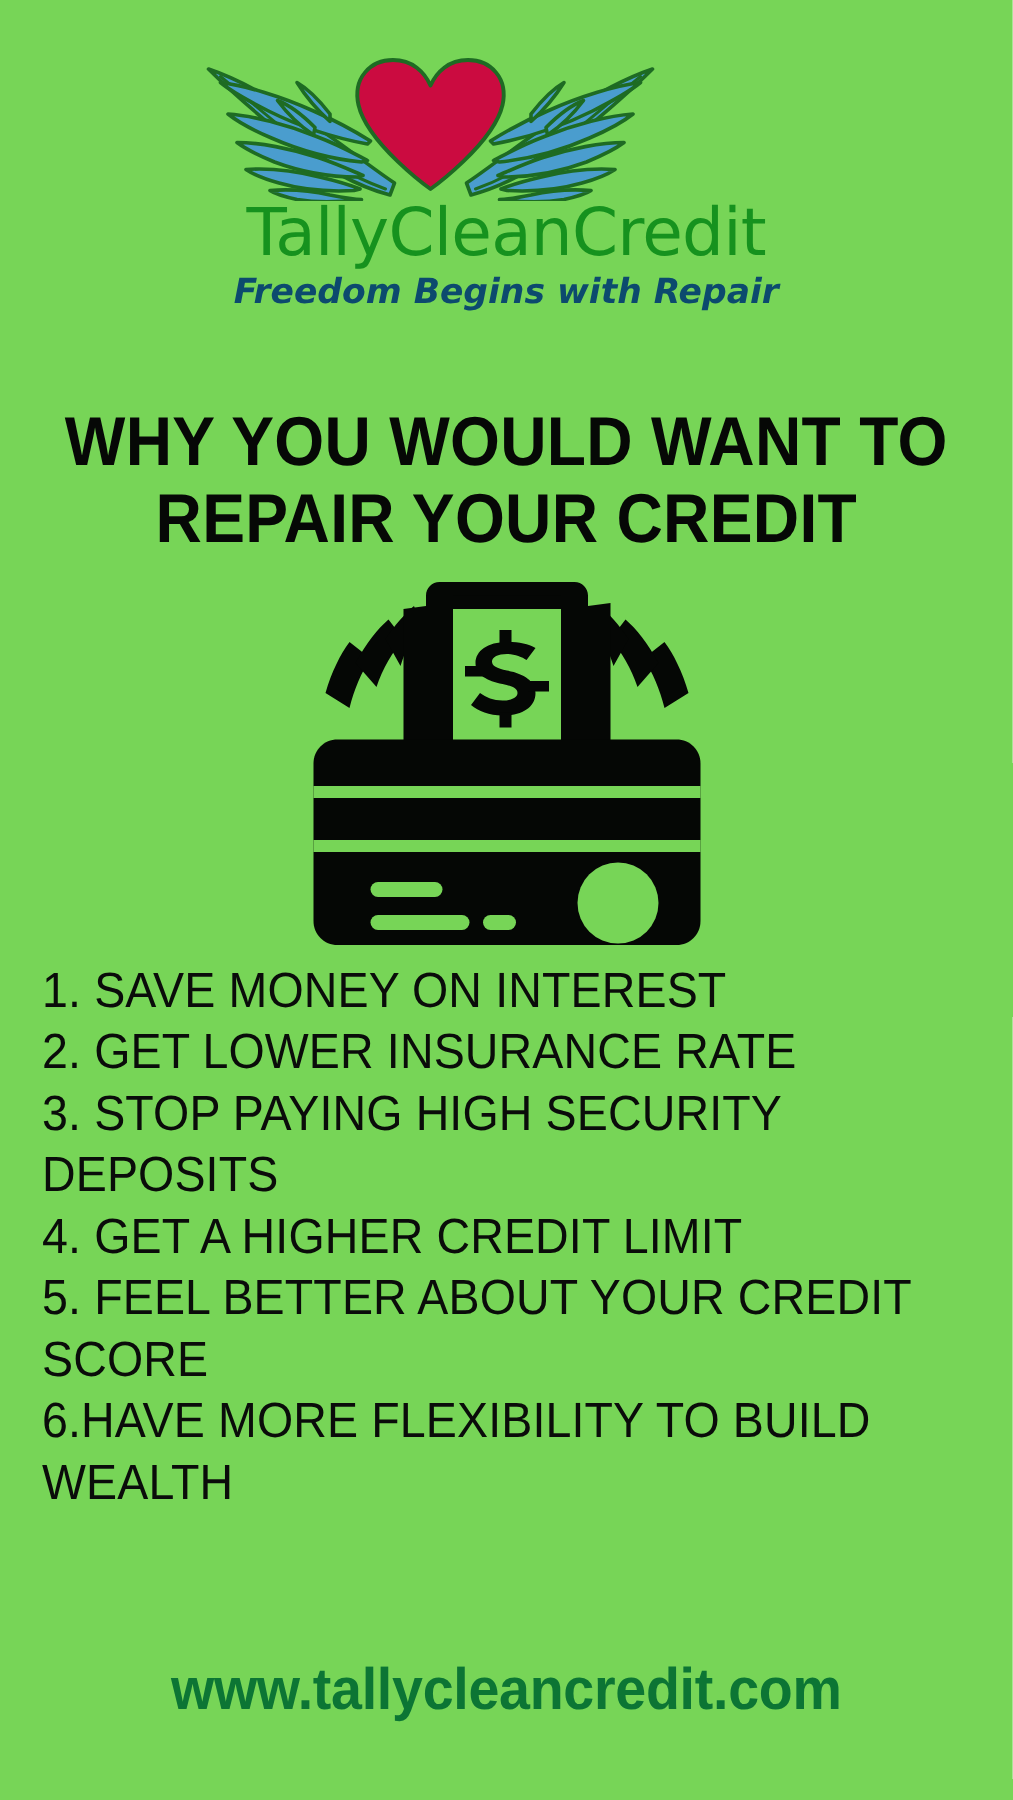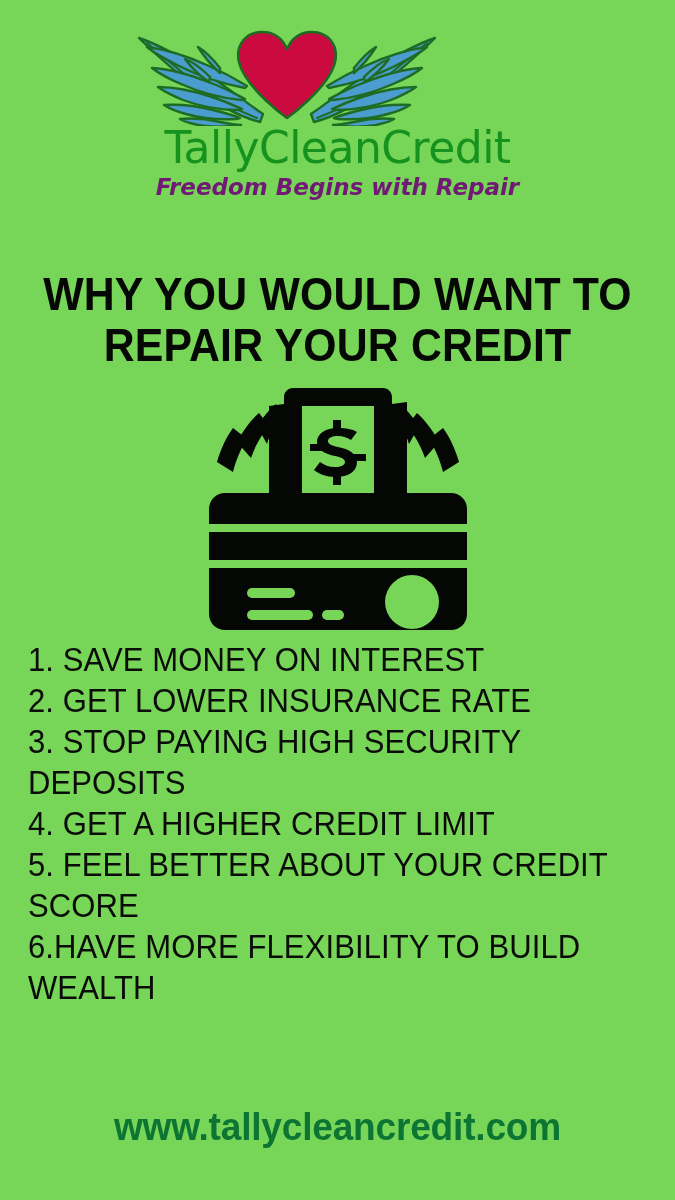--- a/index.html
+++ b/index.html
@@ -17,21 +17,21 @@
     width: 675px;
     height: 1200px;
     background: #77D557;
     overflow: hidden;
   }
 
   
   .logo-block {
     position: absolute;
     left: 0;
-    top: 8px;
+    top: 16px;
     width: 574px;
     height: 205px;
   }
   .logo-mark {
     position: absolute;
     left: 50%;
     top: 18px;
     transform: translateX(-50%);
     width: 340px;
     height: 100px;
@@ -53,21 +53,21 @@
   .logo-tagline {
     position: absolute;
     left: 0;
     top: 168px;
     width: 675px;
     text-align: center;
     font-family: "DejaVu Sans", sans-serif;
     font-style: italic;
     font-weight: bold;
     font-size: 23px;
-    color: #701a75;
+    color: #0c4a6e;
     line-height: 1;
     white-space: nowrap;
   }
 
   
   .headline {
     position: absolute;
     left: 0;
     top: 238px;
     width: 675px;

